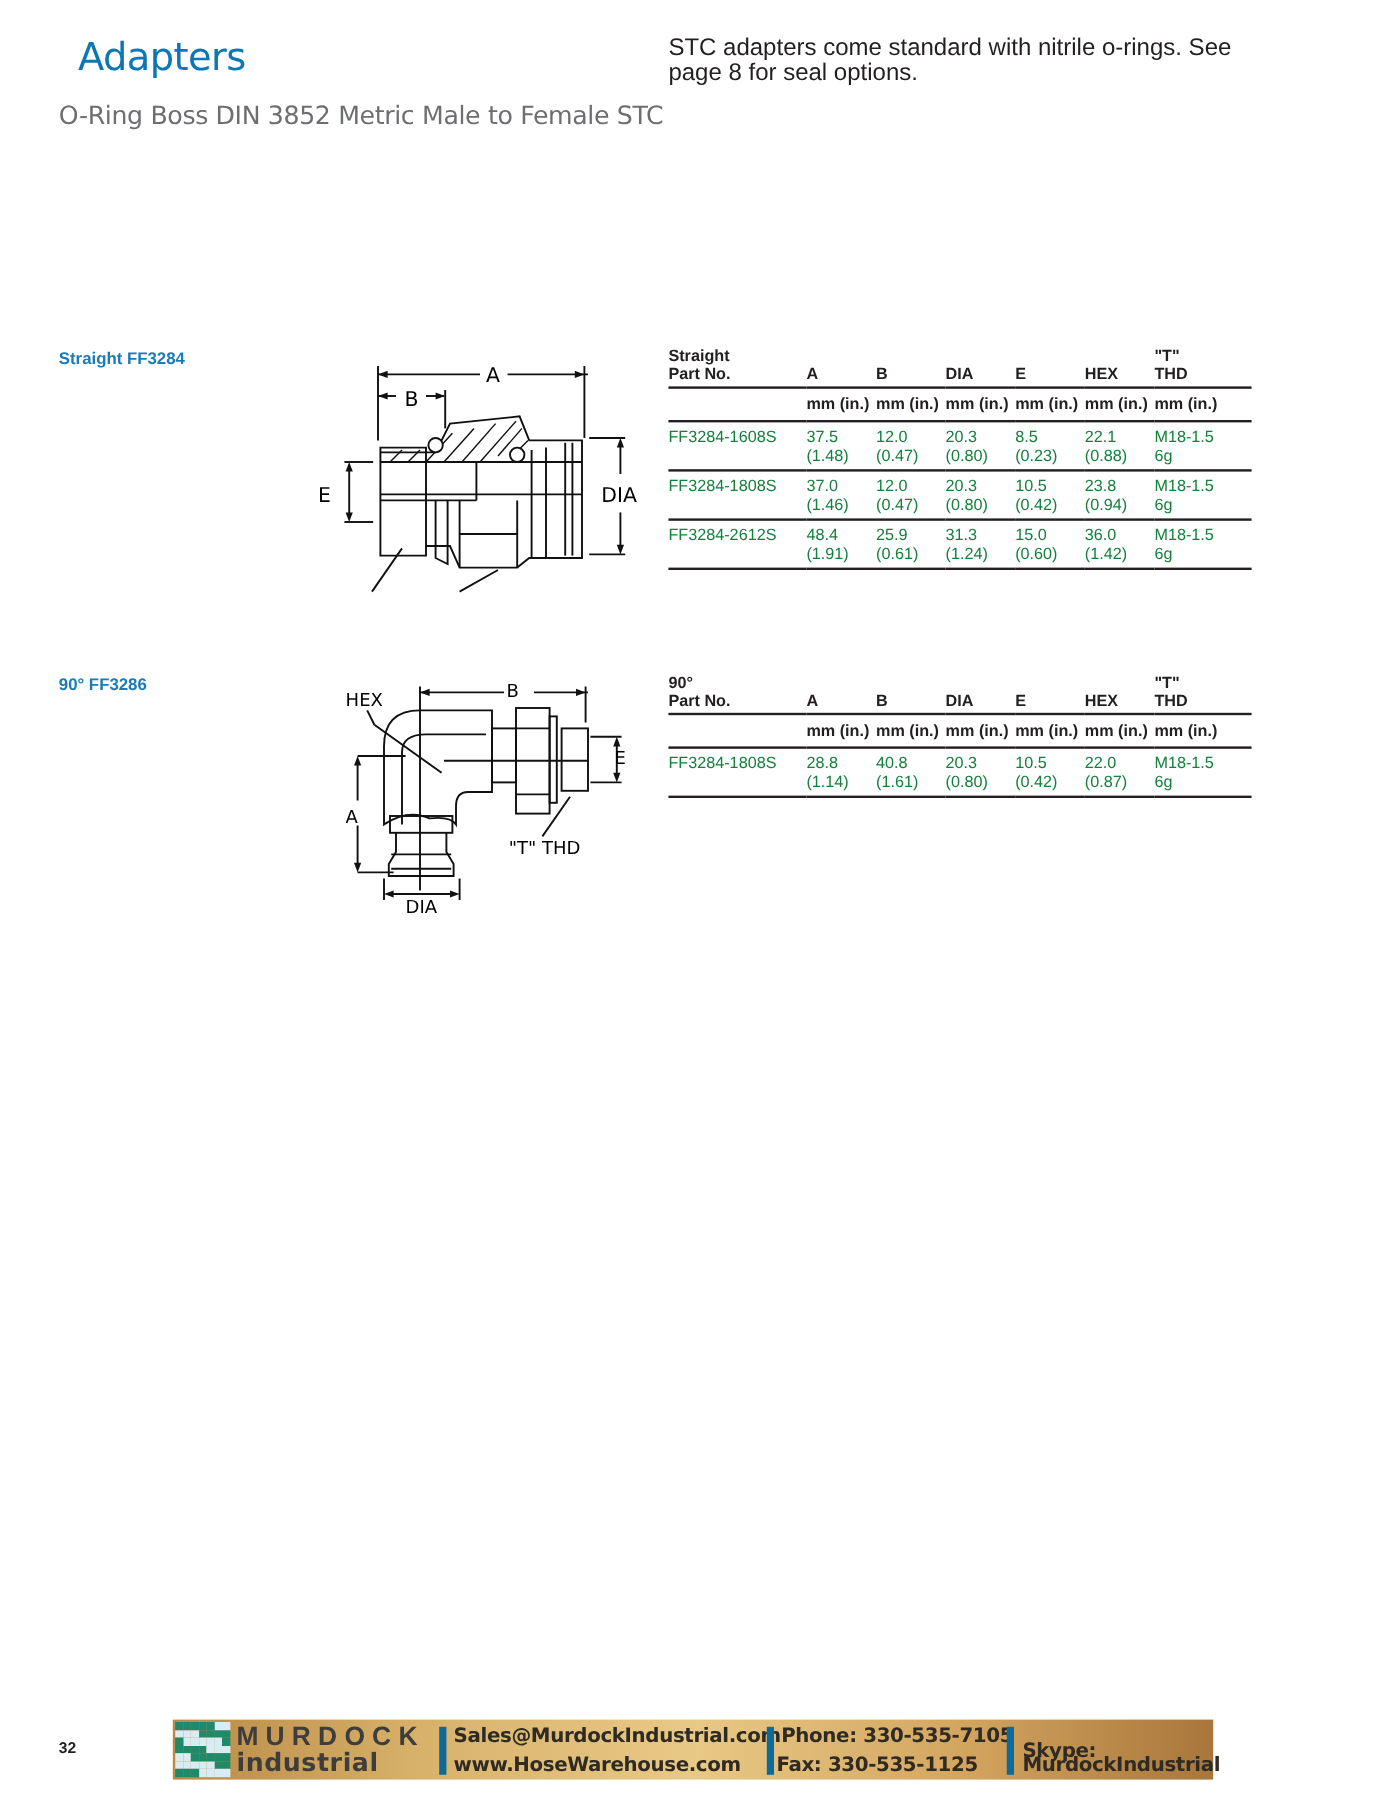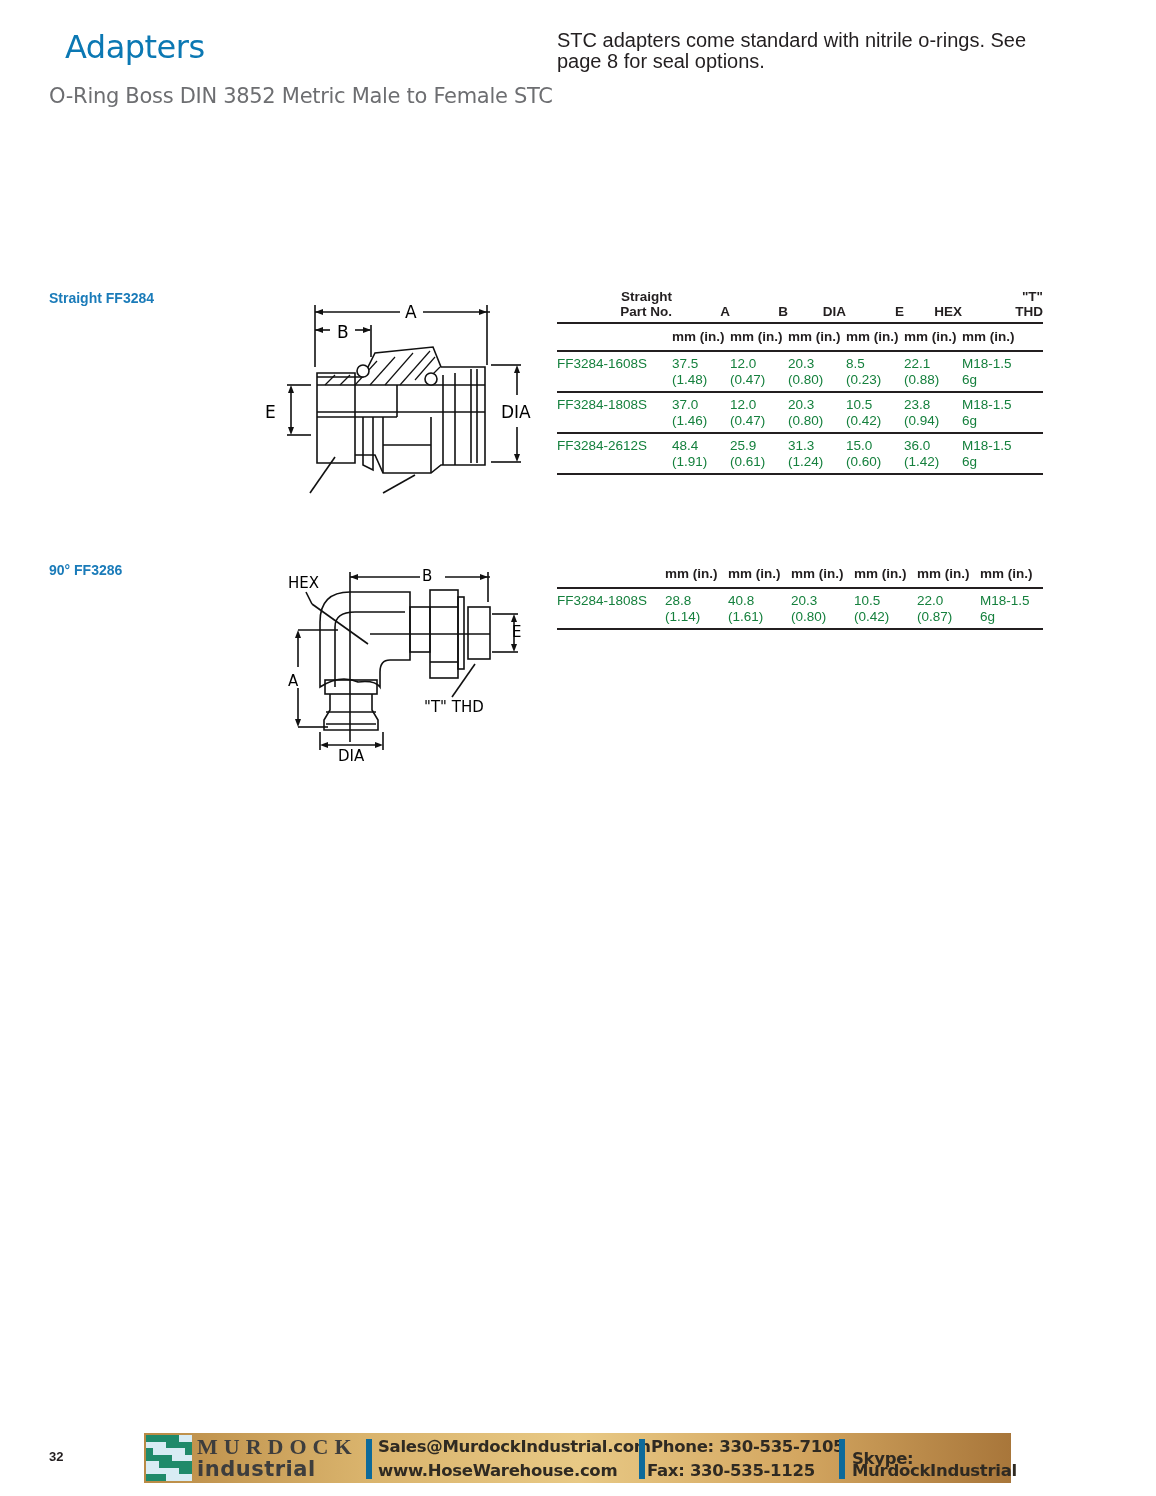--- a/index.html
+++ b/index.html
@@ -6,30 +6,30 @@
   body { width: 1156px; height: 1496px; position: relative; overflow: hidden;
          font-family: "Liberation Sans", sans-serif; color: #231f20; }
   .abs { position: absolute; }
   .title { left: 48px; top: 28px; font-size: 32px; color: #0b78b3; font-family: "DejaVu Sans", sans-serif; letter-spacing: -0.5px; margin-left: 17px; }
   .subtitle { left: 49px; top: 84px; font-size: 21px; color: #6d6e71; font-family: "DejaVu Sans", sans-serif; letter-spacing: -0.3px; }
   .intro { left: 557px; top: 30px; width: 500px; font-size: 20px; line-height: 21px; color: #231f20; }
   .section-label { left: 49px; font-size: 14px; font-weight: bold; color: #1a7bb9; }
   table.spec { position: absolute; left: 557px; border-collapse: collapse; font-size: 13.5px; width: 486px; }
   table.spec th { text-align: left; font-weight: bold; vertical-align: bottom; padding: 0; line-height: 15px; padding-bottom: 3px; }
   table.spec td { vertical-align: top; padding: 0; line-height: 16px; color: #15803d; }
-  table.spec .hdr-row th { border-bottom: 2px solid #231f20; text-align: right; }
+  table.spec .hdr-row th { border-bottom: 2px solid #231f20; }
   table.spec .unit-row td { font-weight: bold; color: #231f20; padding: 5px 0 5px 0; border-bottom: 2px solid #231f20; font-size: 13.5px; }
   table.spec .data-row td { padding-top: 4px; padding-bottom: 3px; border-bottom: 2px solid #231f20; }
   .c0 { width: 115px; } .c1,.c2,.c3,.c4,.c5 { width: 58px; } .c6 { width: 81px; }
   .page-num { left: 49px; top: 1449px; font-size: 13px; font-weight: bold; }
   .banner { left: 144px; top: 1433px; width: 867px; height: 50px;
             background: linear-gradient(90deg, #b98a45 0%, #d9b36c 25%, #e8c985 50%, #d4a761 75%, #a8763a 100%); }
   .logo-mosaic { left: 2px; top: 2px; width: 46px; height: 46px; display: grid;
                  grid-template-columns: repeat(7, 1fr); grid-template-rows: repeat(7, 1fr); }
-  .brand1 { left: 53px; top: 1px; font-size: 22px; font-weight: bold; letter-spacing: 6px; color: #3d3d3d; font-family: Liberation Serif, serif; }
+  .brand1 { left: 53px; top: 1px; font-size: 22px; font-weight: bold; letter-spacing: 6px; color: #3d3d3d; font-family: Liberation Sans, sans-serif; }
   .brand2 { left: 53px; top: 24px; font-size: 21px; font-weight: bold; color: #3d3d3d; font-family: "DejaVu Sans", sans-serif; letter-spacing: 0.5px; }
   .bar { width: 6px; height: 40px; background: #0d6a9a; top: 6px; }
   .binfo { font-size: 16.5px; font-weight: bold; color: #2f2a22; line-height: 24px; font-family: "DejaVu Sans", sans-serif; letter-spacing: -0.3px; white-space: nowrap; }
   svg text { font-family: "DejaVu Sans", sans-serif; }
 </style>
 </head>
 <body>
 
 <div class="abs title">Adapters</div>
 <div class="abs subtitle">O-Ring Boss DIN 3852 Metric Male to Female STC</div>
@@ -210,20 +210,29 @@
   <text x="8" y="26" font-size="15">HEX</text>
   <text x="142" y="19" font-size="15">B</text>
   <text x="232" y="75" font-size="15">E</text>
   <text x="8" y="124" font-size="15">A</text>
   <text x="58" y="199" font-size="15">DIA</text>
   <text x="144" y="150" font-size="15">"T" THD</text>
 </svg>
 
 <table class="spec" style="top:561px;">
   <tbody>
+      <tr class="hdr-row">
+    <th class="c0"><span>90°</span><br><span>Part No.</span></th>
+    <th class="c1">A</th>
+    <th class="c2">B</th>
+    <th class="c3">DIA</th>
+    <th class="c4">E</th>
+    <th class="c5">HEX</th>
+    <th class="c6"><span>"T"</span><br><span>THD</span></th>
+  </tr>
   <tr class="unit-row">
     <td></td>
     <td>mm (in.)</td>
     <td>mm (in.)</td>
     <td>mm (in.)</td>
     <td>mm (in.)</td>
     <td>mm (in.)</td>
     <td>mm (in.)</td>
   </tr>
   <tr class="data-row">

